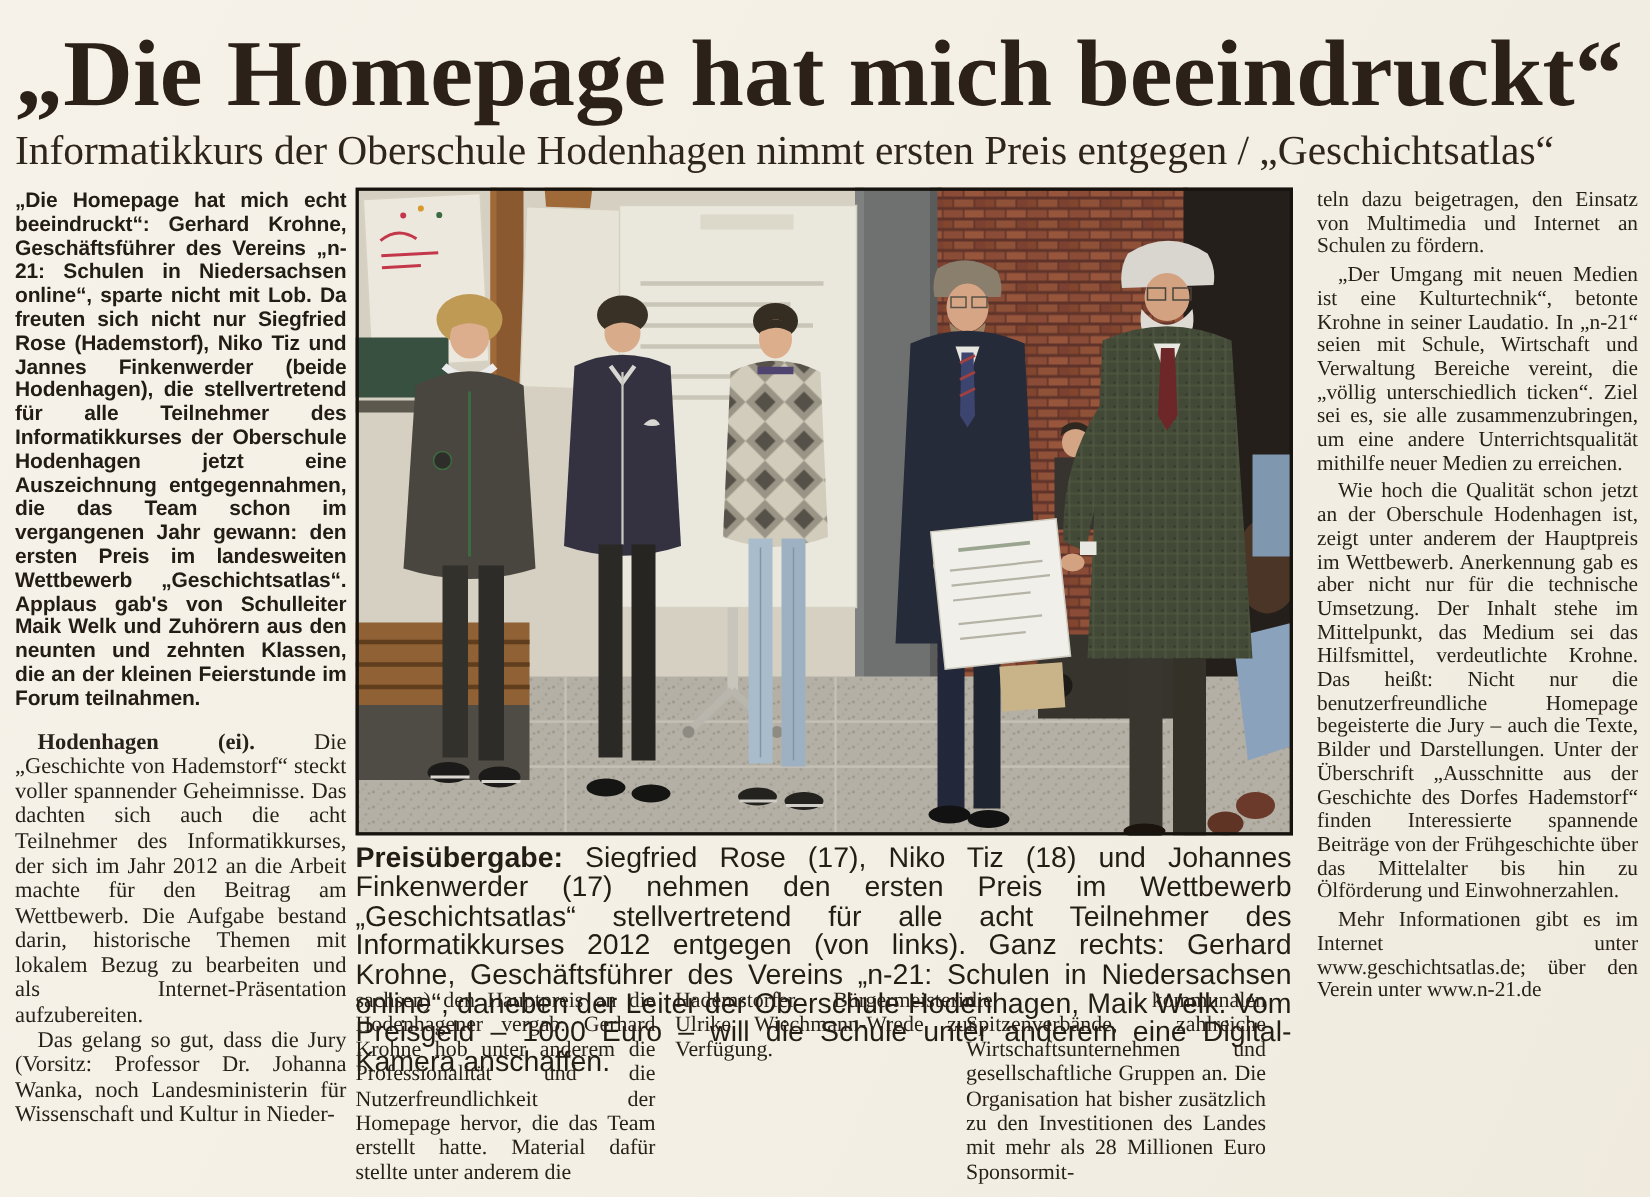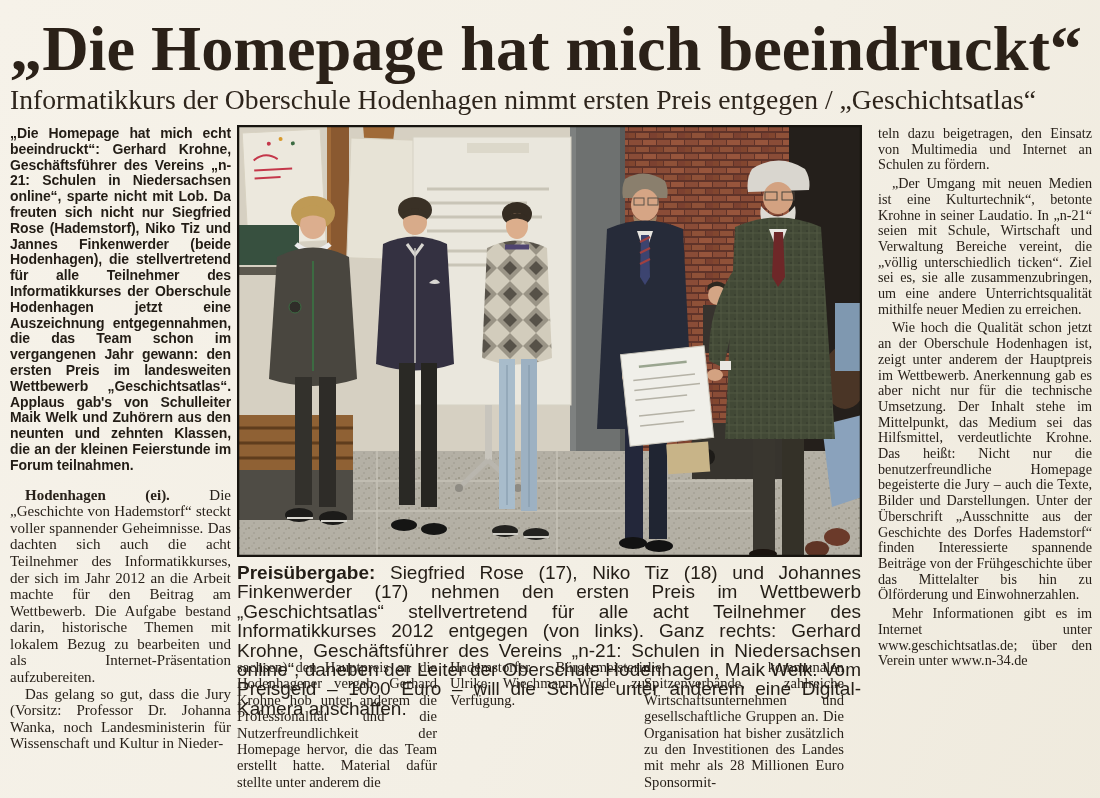--- a/index.html
+++ b/index.html
@@ -237,16 +237,16 @@
     <p>Hademstorfer Bürgermeisterin Ulrike Wiechmann-Wrede zur Verfügung.</p>
   </div>
   <div class="bcol bcol-3">
     <p>die kommunalen Spitzenverbände, zahlreiche Wirtschaftsunternehmen und gesellschaftliche Gruppen an. Die Organisation hat bisher zusätzlich zu den Investitionen des Landes mit mehr als 28 Millionen Euro Sponsormit-</p>
   </div>
 
   <div class="col-right">
     <p>teln dazu beigetragen, den Einsatz von Multimedia und Internet an Schulen zu fördern.</p>
     <p class="indent">„Der Umgang mit neuen Medien ist eine Kulturtechnik“, betonte Krohne in seiner Laudatio. In „n-21“ seien mit Schule, Wirtschaft und Verwaltung Bereiche vereint, die „völlig unterschiedlich ticken“. Ziel sei es, sie alle zusammenzubringen, um eine andere Unterrichtsqualität mithilfe neuer Medien zu erreichen.</p>
     <p class="indent">Wie hoch die Qualität schon jetzt an der Oberschule Hodenhagen ist, zeigt unter anderem der Hauptpreis im Wettbewerb. Anerkennung gab es aber nicht nur für die technische Umsetzung. Der Inhalt stehe im Mittelpunkt, das Medium sei das Hilfsmittel, verdeutlichte Krohne. Das heißt: Nicht nur die benutzerfreundliche Homepage begeisterte die Jury – auch die Texte, Bilder und Darstellungen. Unter der Überschrift „Ausschnitte aus der Geschichte des Dorfes Hademstorf“ finden Interessierte spannende Beiträge von der Frühgeschichte über das Mittelalter bis hin zu Ölförderung und Einwohnerzahlen.</p>
-    <p class="indent">Mehr Informationen gibt es im Internet unter www.geschichtsatlas.de; über den Verein unter www.n-34.de</p>
+    <p class="indent">Mehr Informationen gibt es im Internet unter www.geschichtsatlas.de; über den Verein unter www.n-21.de</p>
   </div>
 
 </div>
 
 </body></html>

